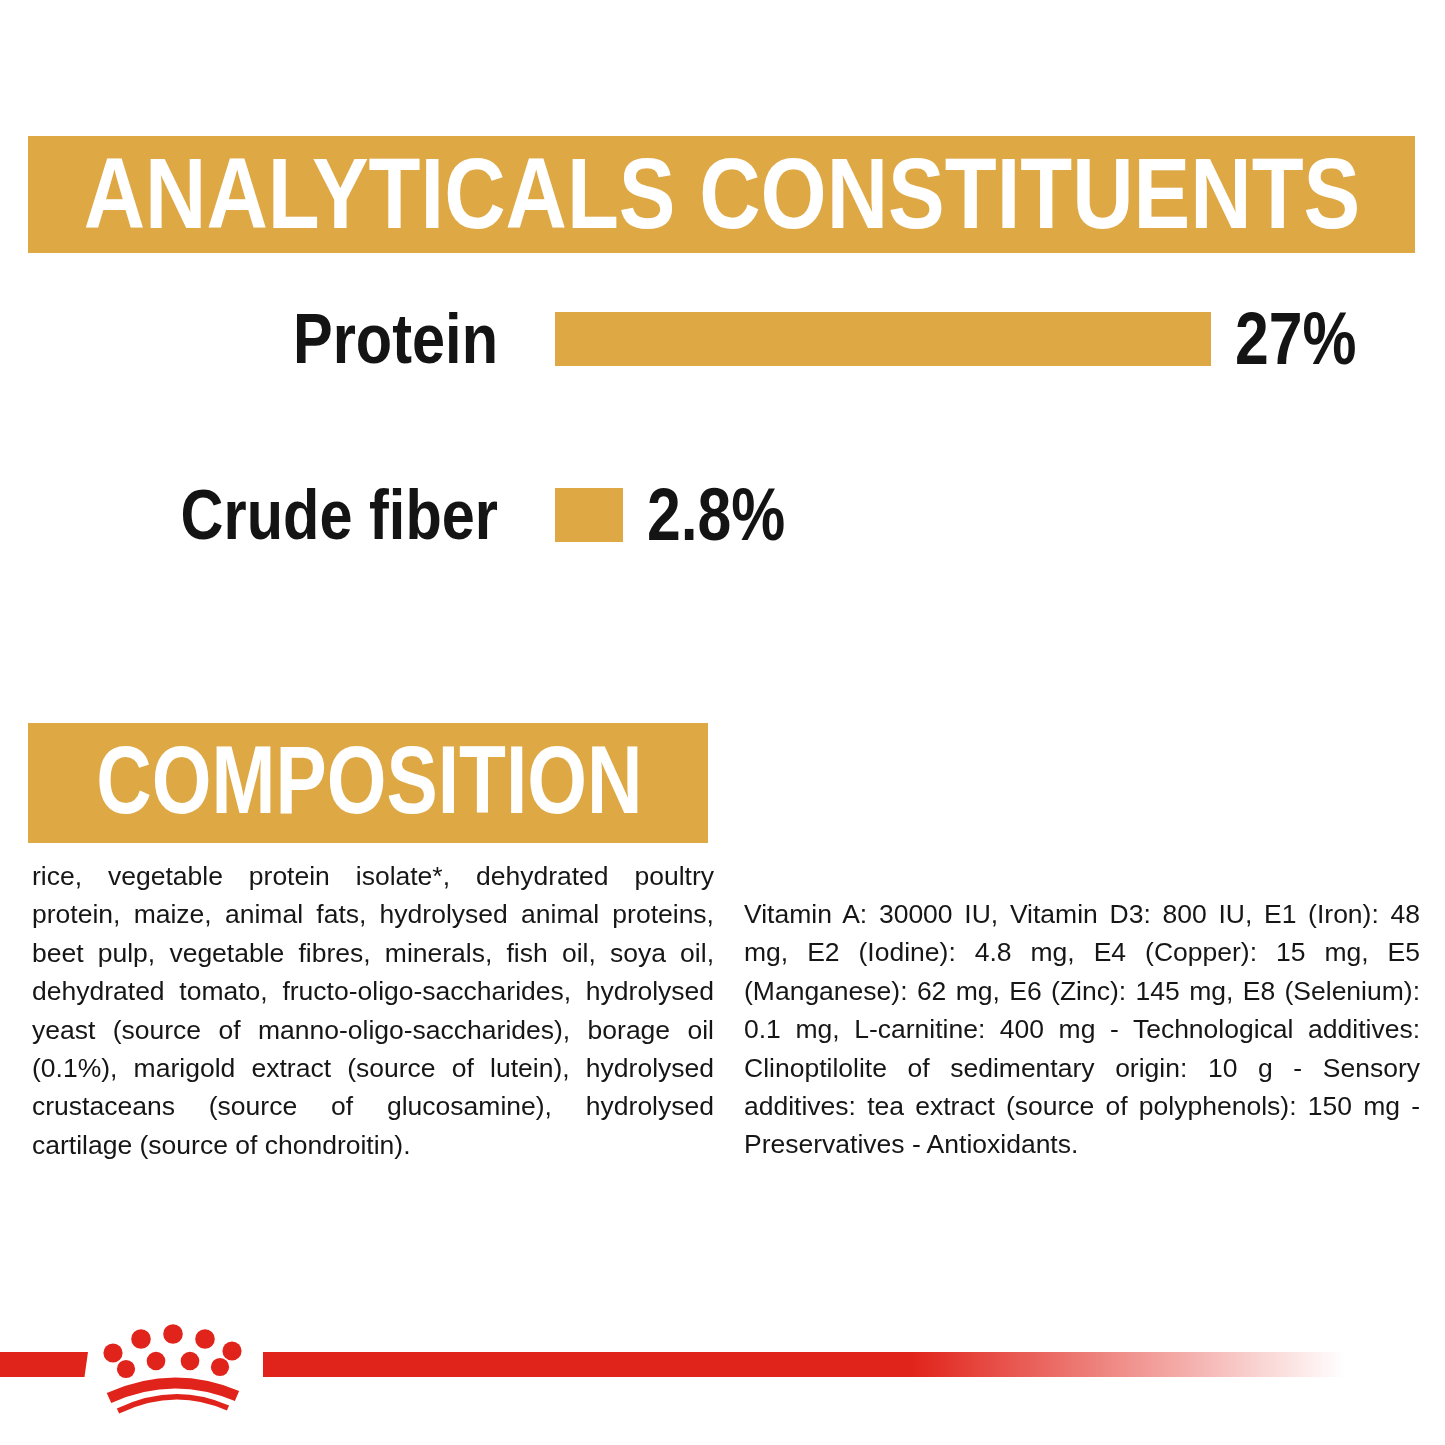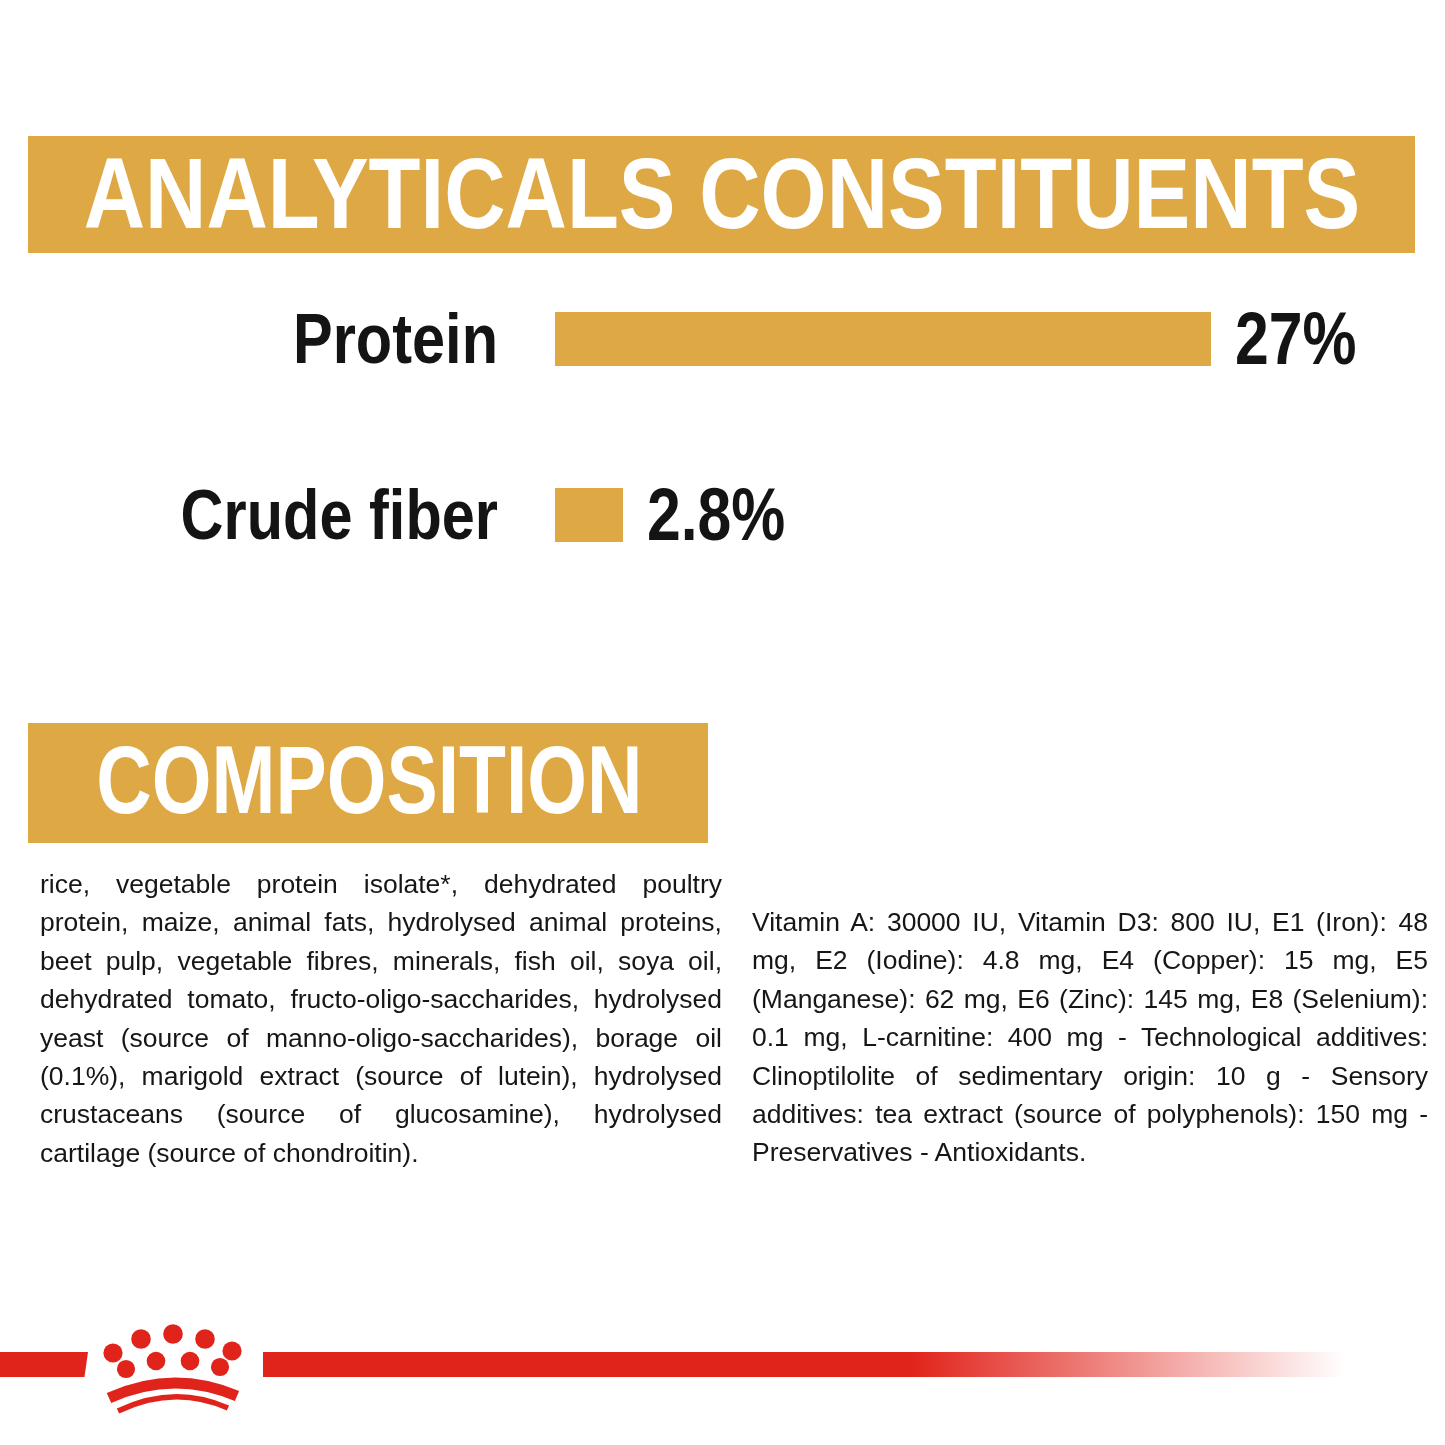--- a/index.html
+++ b/index.html
@@ -47,21 +47,21 @@
   }
   .sec-header .h-suffix{
     display:inline-block;font-size:46px;font-weight:bold;color:#fff;
     transform:scaleX(.88);transform-origin:center bottom;vertical-align:baseline;
     margin-left:10px;
   }
   .comp-header{left:28px;width:680px;}
   .add-header{left:740px;width:675px;}
   
   .body-text{
-    position:absolute;margin:12px;font-size:26.5px;line-height:38.4px;
+    position:absolute;margin:4px;font-size:26.5px;line-height:38.4px;
     color:#161616;text-align:justify;font-weight:normal;
   }
   .comp-body{left:28px;top:853px;width:682px;}
   .add-body{left:740px;top:891px;width:676px;}
   
   .stripe-left{
     position:absolute;left:0;top:1352px;width:88px;height:25px;background:var(--red);
     clip-path:polygon(0 0,100% 0,96% 100%,0 100%);
   }
   .stripe-right{

